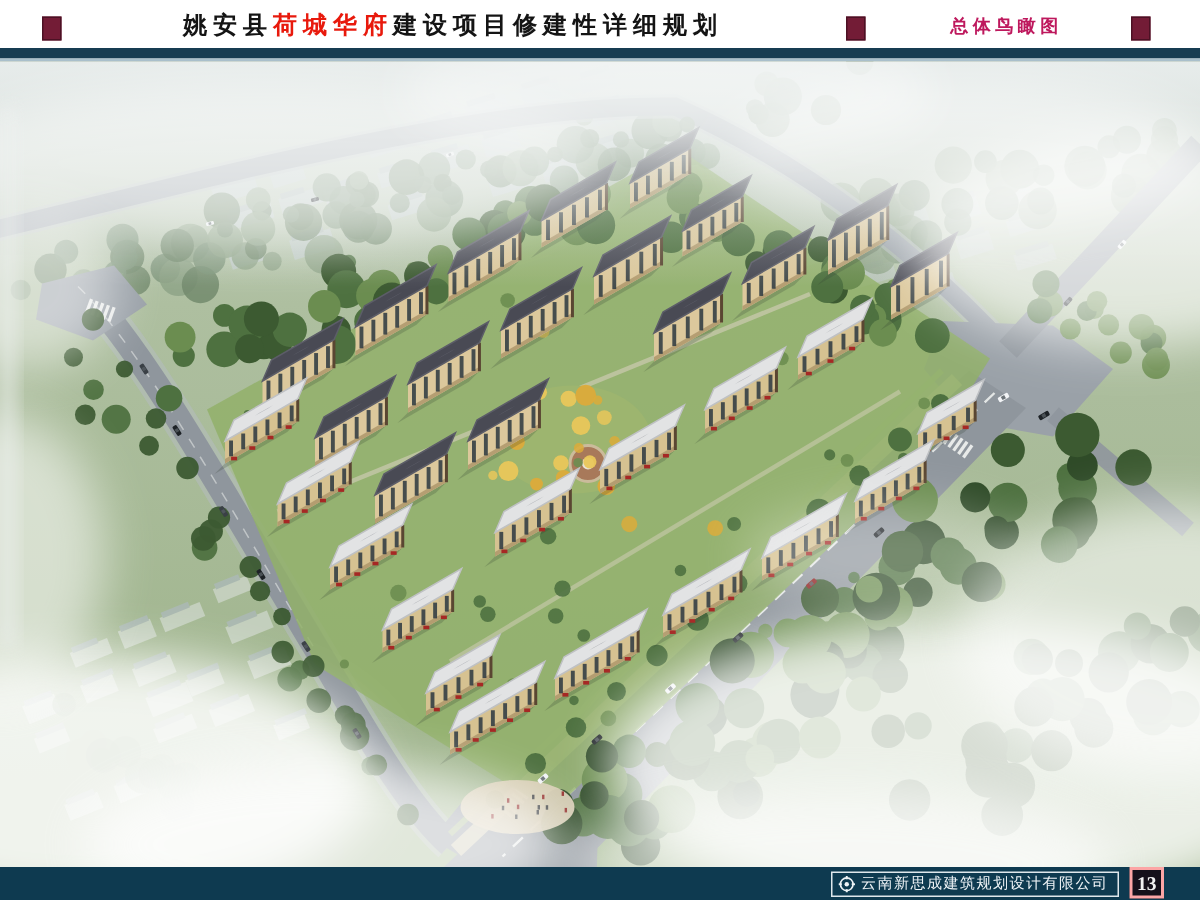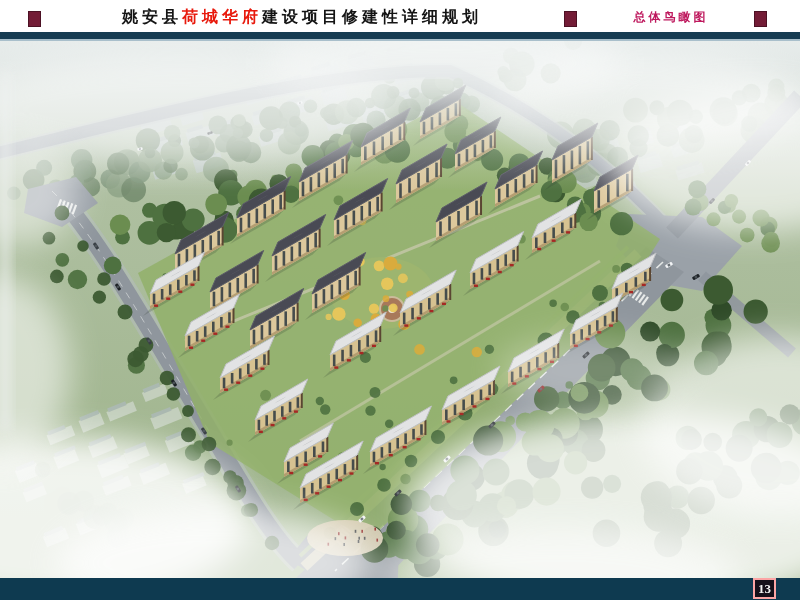--- a/index.html
+++ b/index.html
@@ -1150,16 +1150,27 @@
         <ellipse cx="645" cy="62" rx="160" ry="50" fill="#ffffff" opacity="0.5" filter="url(#blur16)"></ellipse>
         <ellipse cx="180" cy="68" rx="220" ry="55" fill="#ffffff" opacity="0.5" filter="url(#blur16)"></ellipse>
         <ellipse cx="445" cy="22" rx="180" ry="40" fill="#ffffff" opacity="0.45" filter="url(#blur16)"></ellipse>
         <ellipse cx="18" cy="150" rx="60" ry="55" fill="#ffffff" opacity="0.5" filter="url(#blur16)"></ellipse>
         <ellipse cx="592" cy="330" rx="95" ry="35" fill="#ffffff" opacity="0.3" filter="url(#blur16)"></ellipse>
         <rect x="0" y="30" width="10" height="360" fill="#eef1f0" opacity="0.75" filter="url(#blur6)"></rect>
       </svg>
   </div>
 
   <div class="board-footer">
+    <div class="company-box">
+      <svg class="logo-icon" viewBox="0 0 12 12">
+        <circle cx="6" cy="6" r="4.6" fill="none" stroke="#eef3f6" stroke-width="1.2"></circle>
+        <circle cx="6" cy="6" r="1.6" fill="#eef3f6"></circle>
+        <rect x="5.3" y="0" width="1.4" height="2.4" fill="#eef3f6"></rect>
+        <rect x="5.3" y="9.6" width="1.4" height="2.4" fill="#eef3f6"></rect>
+        <rect x="0" y="5.3" width="2.4" height="1.4" fill="#eef3f6"></rect>
+        <rect x="9.6" y="5.3" width="2.4" height="1.4" fill="#eef3f6"></rect>
+      </svg>
+      <span class="company-name">云南新思成建筑规划设计有限公司</span>
+    </div>
     <div class="page-box">13</div>
   </div>
 
 </div>
 
 </body></html>

